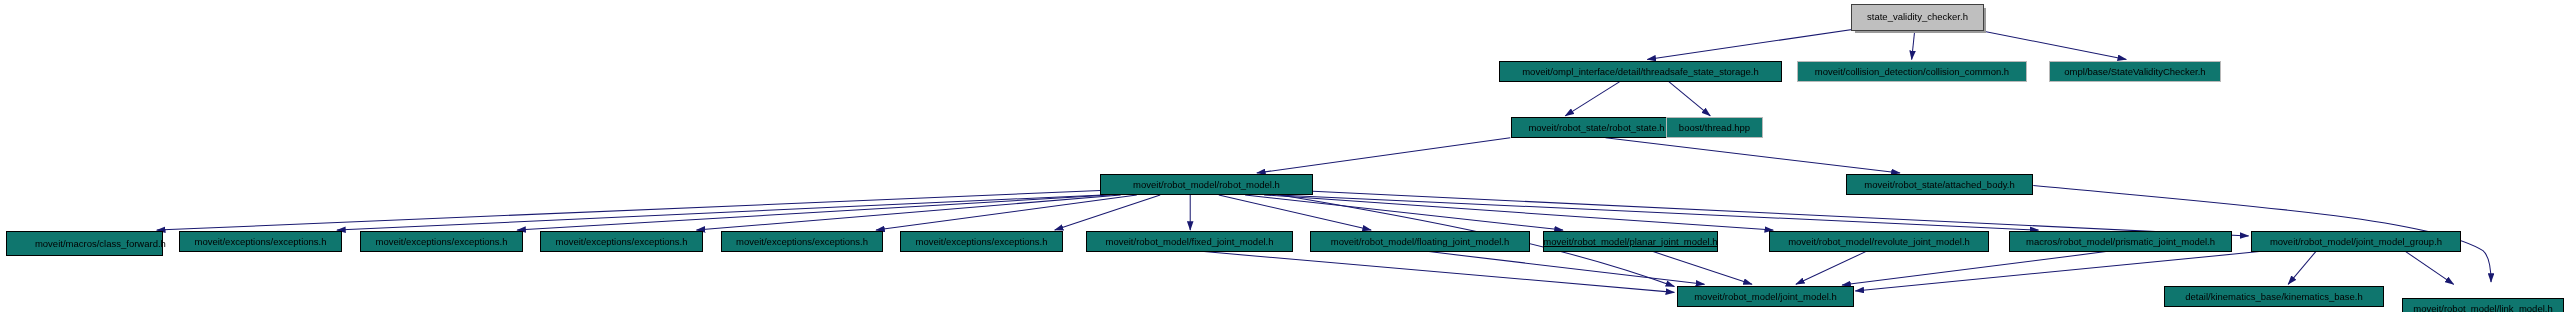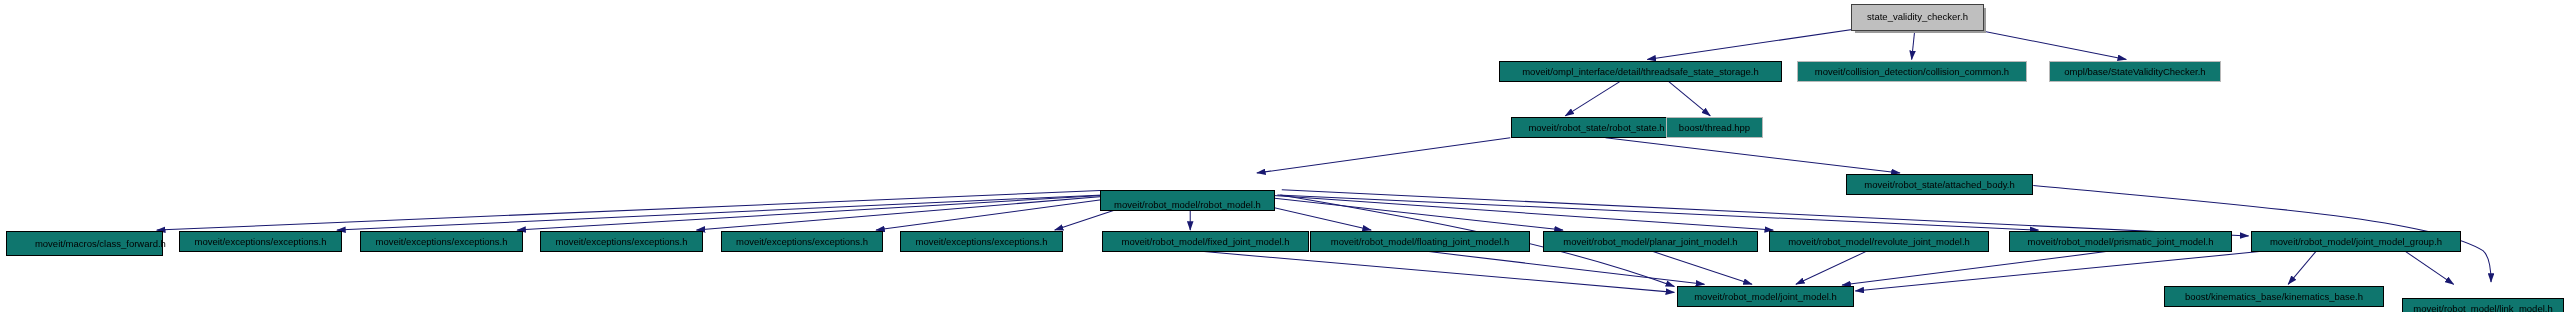--- a/index.html
+++ b/index.html
@@ -84,21 +84,21 @@
       </div>
       <div class="node ext" style="left: 2049px; top: 61px; width: 172px; height: 20.5px;">
         <span>ompl/base/StateValidityChecker.h</span>
       </div>
       <div class="node doc" style="left: 1480px; top: 117px; width: 171px; height: 20.5px; margin-left: 31px;">
         <span>moveit/robot_state/robot_state.h</span>
       </div>
       <div class="node ext" style="left: 1666px; top: 117px; width: 97px; height: 20.5px;">
         <span>boost/thread.hpp</span>
       </div>
-      <div class="node doc" style="left: 1100px; top: 190px; width: 175px; height: 20.5px; align-items: flex-end;">
+      <div class="node doc" style="left: 1100px; top: 174px; width: 213px; height: 20.5px;">
         <span>moveit/robot_model/robot_model.h</span>
       </div>
       <div class="node doc" style="left: 1846px; top: 174px; width: 187px; height: 20.5px; align-items: center;">
         <span>moveit/robot_state/attached_body.h</span>
       </div>
       <div class="node doc" style="left: 5.9px; top: 231px; width: 157px; height: 25px; padding-left: 32px;">
         <span>moveit/macros/class_forward.h</span>
       </div>
       <div class="node doc" style="left: 179px; top: 231px; width: 163px; height: 20.5px;">
         <span>moveit/exceptions/exceptions.h</span>
@@ -108,42 +108,42 @@
       </div>
       <div class="node doc" style="left: 540px; top: 231px; width: 163px; height: 20.5px;">
         <span>moveit/exceptions/exceptions.h</span>
       </div>
       <div class="node doc" style="left: 721px; top: 231px; width: 162px; height: 20.5px;">
         <span>moveit/exceptions/exceptions.h</span>
       </div>
       <div class="node doc" style="left: 900px; top: 231px; width: 163px; height: 20.5px;">
         <span>moveit/exceptions/exceptions.h</span>
       </div>
-      <div class="node doc" style="left: 1086px; top: 231px; width: 207px; height: 20.5px; margin-left: 16px;">
+      <div class="node doc" style="left: 1086px; top: 231px; width: 207px; height: 20.5px;">
         <span>moveit/robot_model/fixed_joint_model.h</span>
       </div>
       <div class="node doc" style="left: 1310px; top: 231px; width: 220px; height: 20.5px; text-align: center;">
         <span>moveit/robot_model/floating_joint_model.h</span>
       </div>
-      <div class="node doc" style="left: 1543px; top: 231px; width: 215px; height: 20.5px;">
+      <div class="node doc" style="left: 1543px; top: 231px; width: 175px; height: 20.5px; text-decoration: underline;">
         <span>moveit/robot_model/planar_joint_model.h</span>
       </div>
       <div class="node doc" style="left: 1769px; top: 231px; width: 220px; height: 20.5px;">
         <span>moveit/robot_model/revolute_joint_model.h</span>
       </div>
       <div class="node doc" style="left: 2009px; top: 231px; width: 223px; height: 20.5px;">
-        <span>moveit/robot_model/prismatic_joint_model.h</span>
+        <span>macros/robot_model/prismatic_joint_model.h</span>
       </div>
       <div class="node doc" style="left: 2251px; top: 231px; width: 210px; height: 20.5px;">
         <span>moveit/robot_model/joint_model_group.h</span>
       </div>
       <div class="node doc" style="left: 1677px; top: 286px; width: 177px; height: 20.5px;">
         <span>moveit/robot_model/joint_model.h</span>
       </div>
       <div class="node doc" style="left: 2164px; top: 286px; width: 220px; height: 20.5px;">
-        <span>boost/kinematics_base/kinematics_base.h</span>
+        <span>detail/kinematics_base/kinematics_base.h</span>
       </div>
       <div class="node doc" style="left: 2402px; top: 298px; width: 162px; height: 20.5px;">
         <span>moveit/robot_model/link_model.h</span>
       </div>
     </div>
 </div>
 
 
 </body></html>

